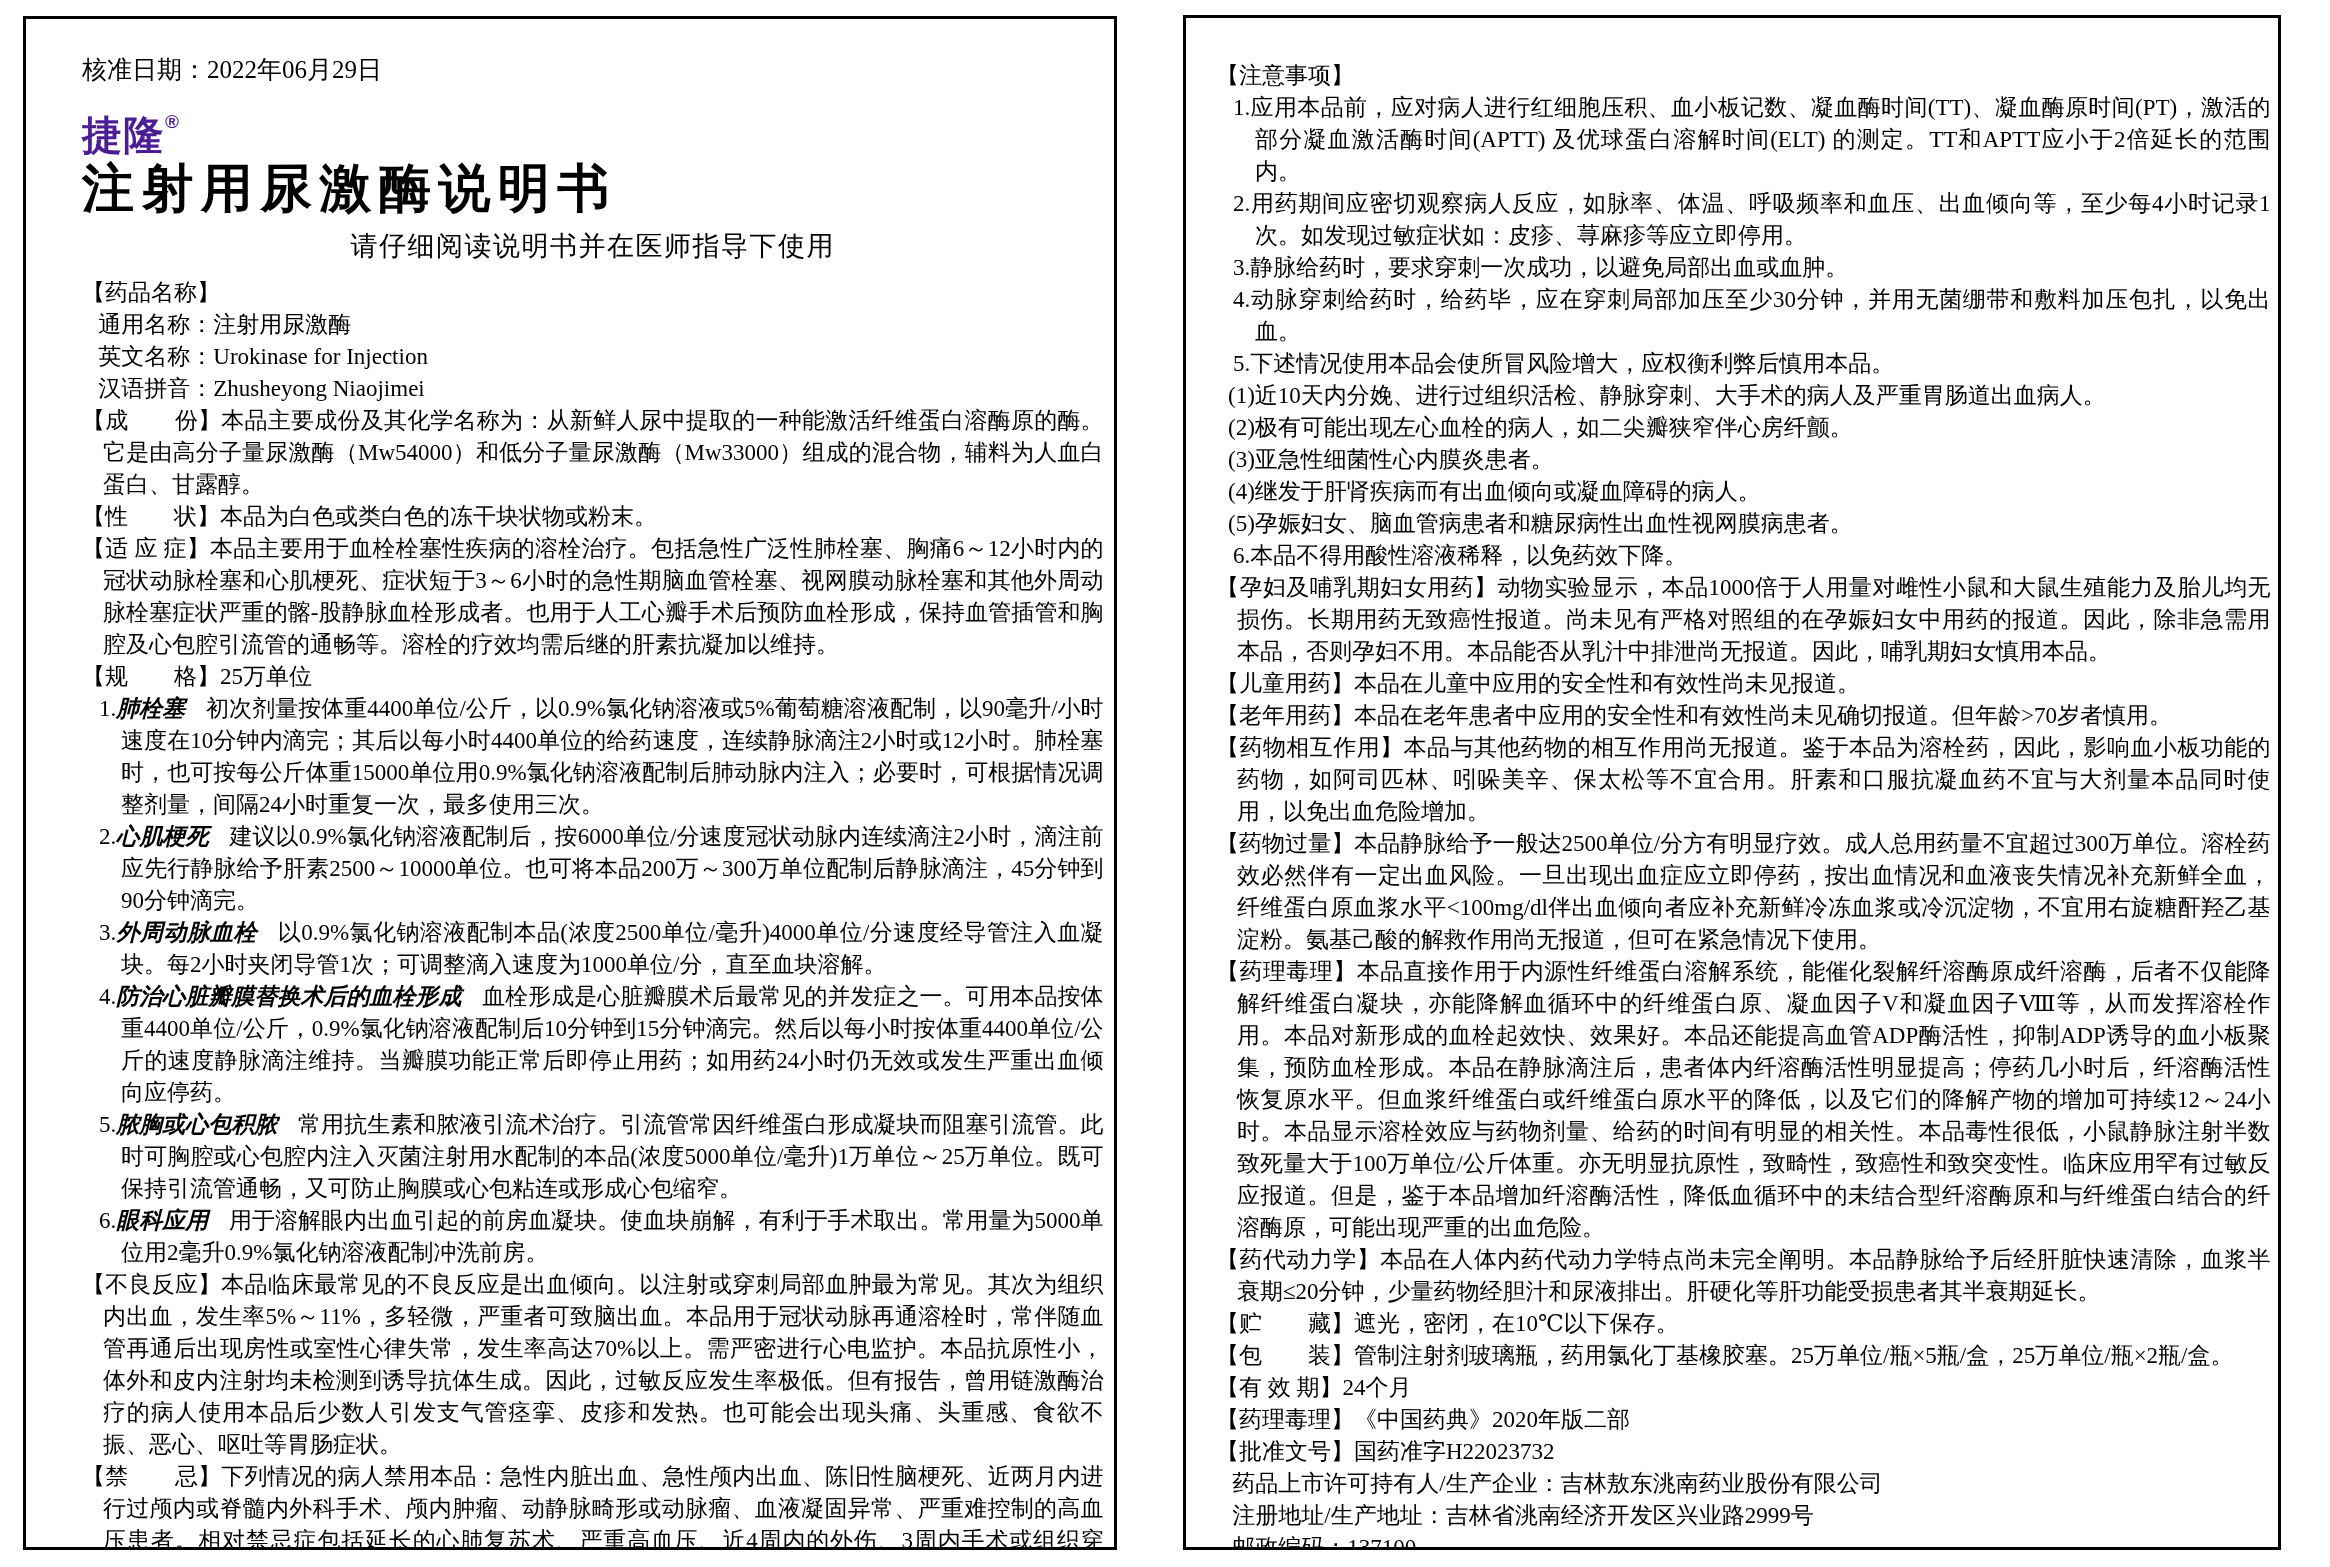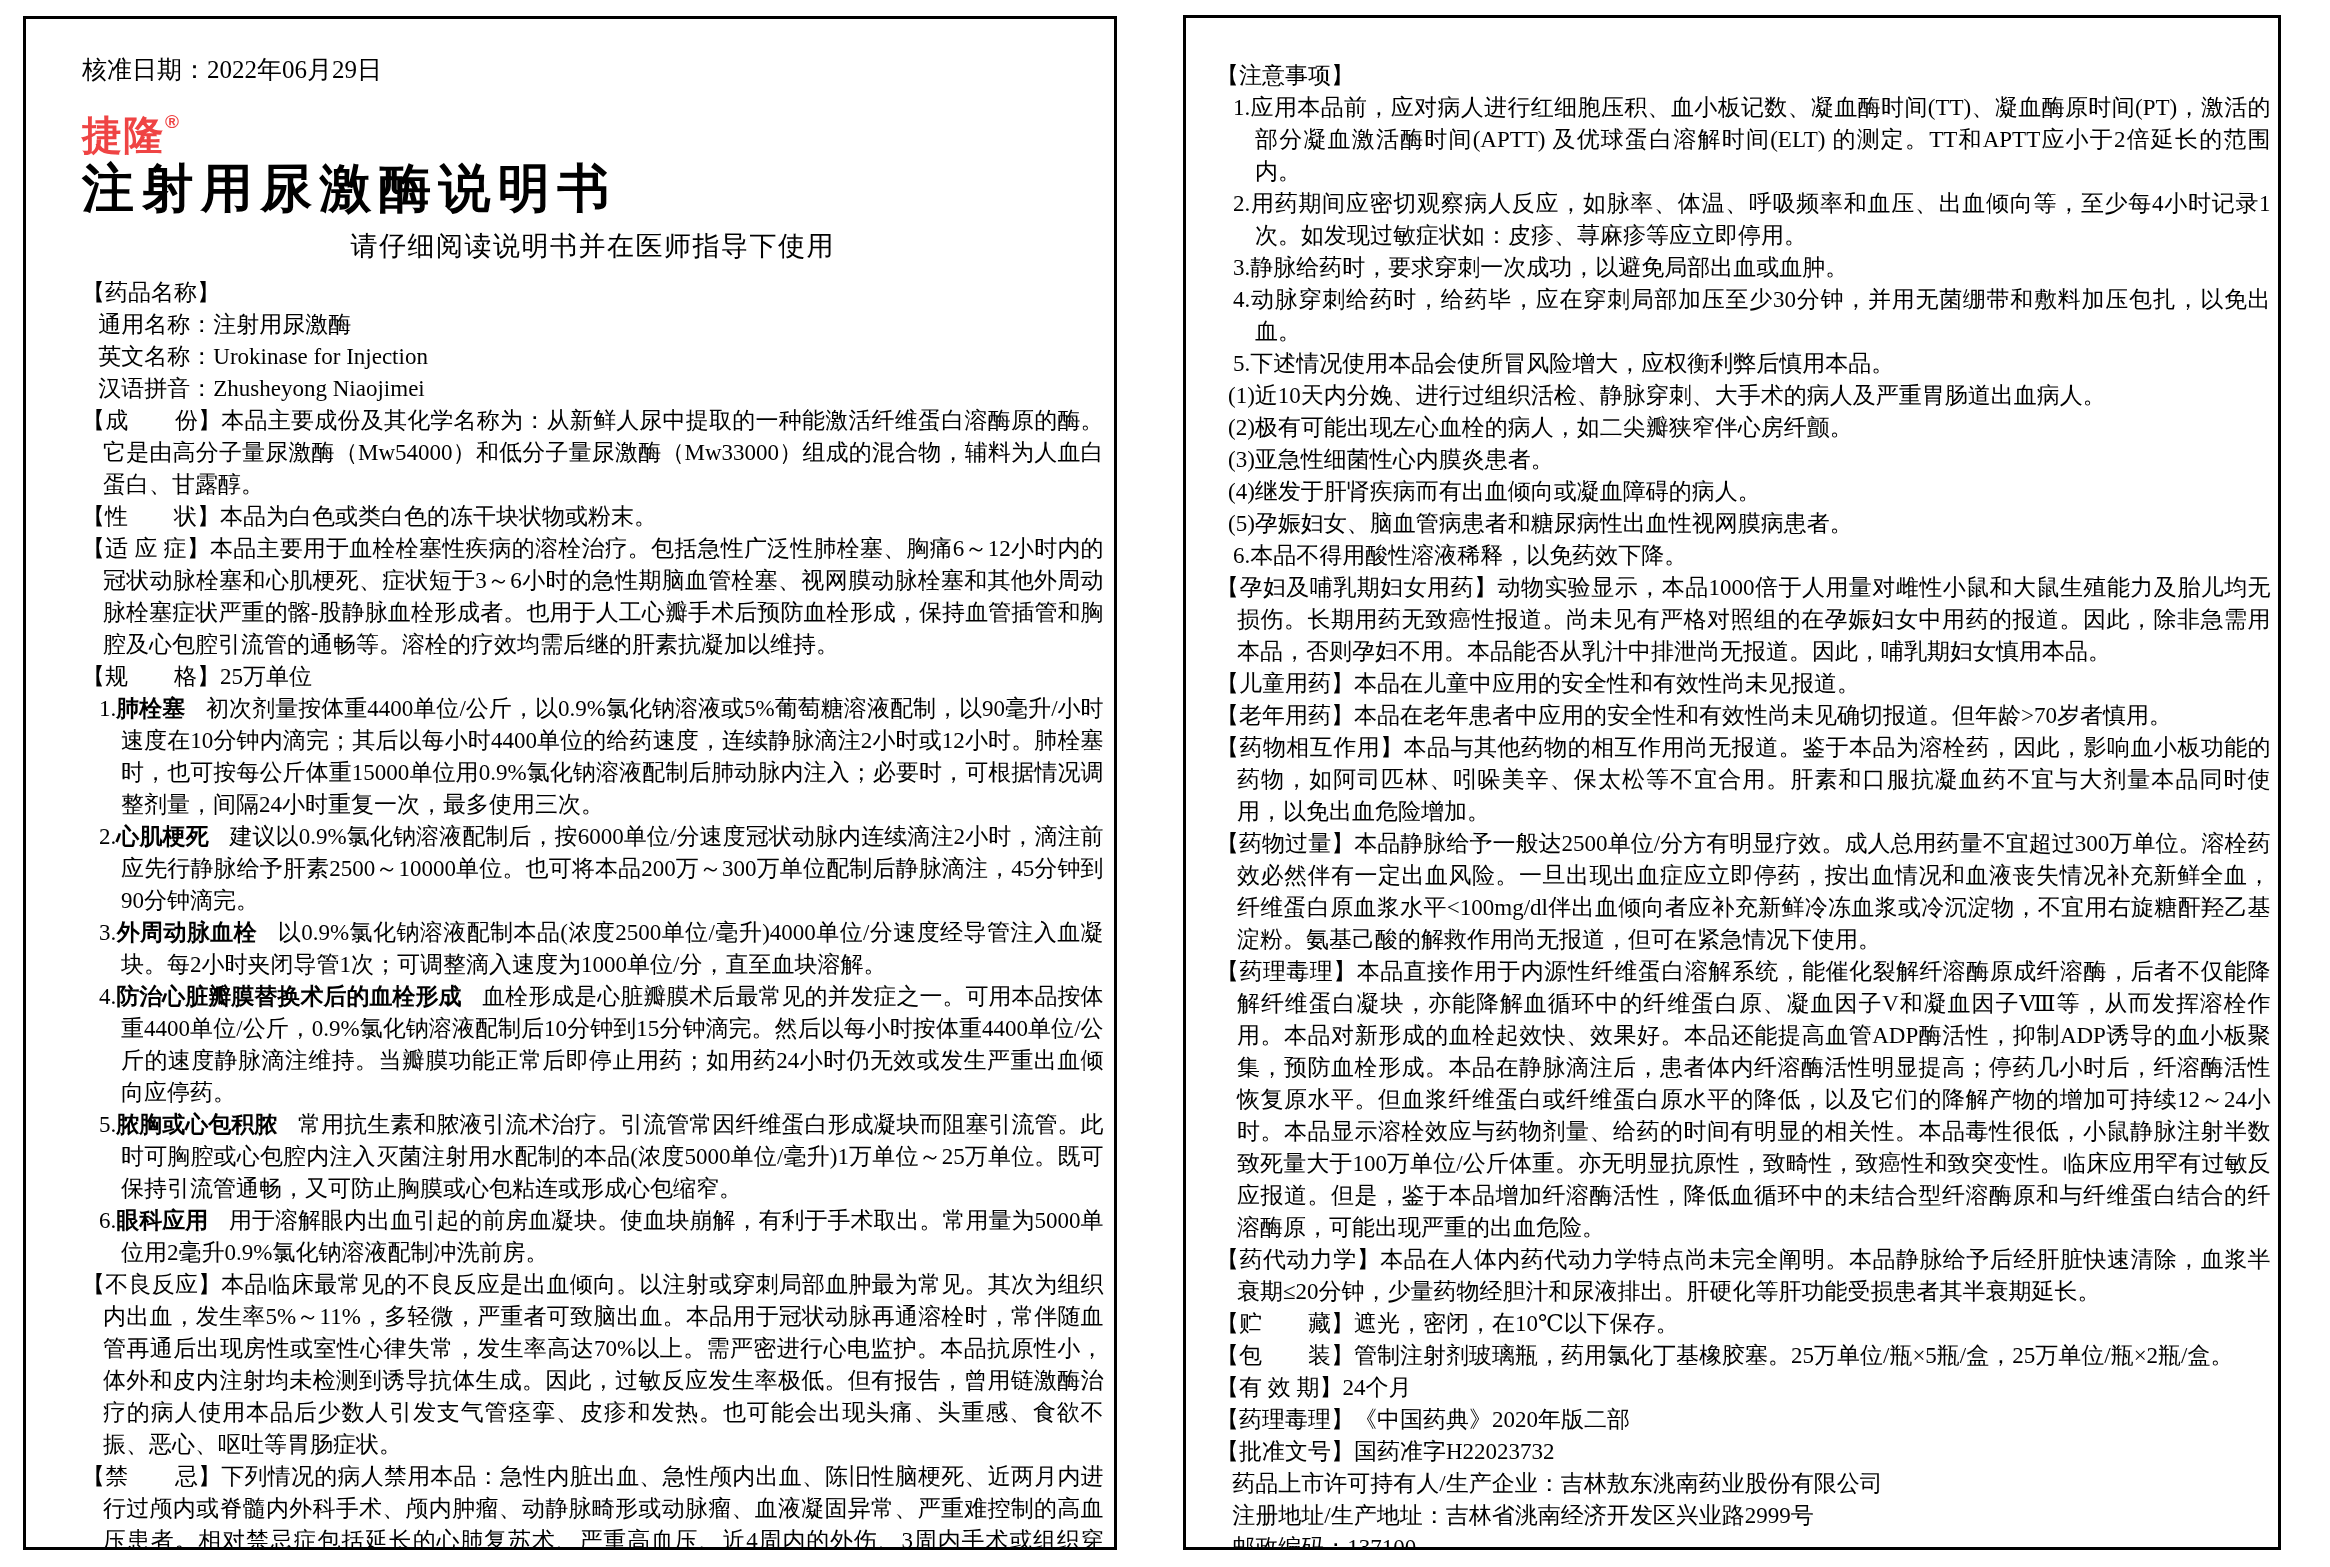--- a/index.html
+++ b/index.html
@@ -70,33 +70,33 @@
     letter-spacing: 1.5px;
     margin: 0 0 13.3px 0;
   }
   .body-text { display: block; }
   .para {
     font-size: 23px;
     line-height: 32px;
     margin: 0;
     text-align: justify;
   }
-  .para .head { font-weight: bold; }
+  .para .head { font-weight: bold; font-style: italic; }
   .para .head { margin-right: 0.9em; }
   .para.section { padding-left: 21px; text-indent: -21px; }
   .para.item    { padding-left: 39px; text-indent: -22px; }
   .para.sub     { padding-left: 39px; text-indent: -27px; }
   .para.line    { padding-left: 16.3px; text-indent: 0; }
 </style>
 </head>
 <body>
 
 <div class="page page-left">
   <p class="approval">核准日期：2022年06月29日</p>
-  <p class="brand" style="color: #ef4444;"><span>捷隆</span><sup>®</sup></p>
+  <p class="brand" style="color: #4c1d95;"><span>捷隆</span><sup>®</sup></p>
   <h1 class="doc-title">注射用尿激酶说明书</h1>
   <p class="doc-subtitle">请仔细阅读说明书并在医师指导下使用</p>
   <div class="body-text" id="left-body">
       <p class="para section"><span class="label">【药品名称】</span></p>
       <p class="para line"><span class="text">通用名称：注射用尿激酶</span></p>
       <p class="para line"><span class="text">英文名称：Urokinase for Injection</span></p>
       <p class="para line"><span class="text">汉语拼音：Zhusheyong Niaojimei</span></p>
       <p class="para section"><span class="label">【成　　份】</span><span class="text">本品主要成份及其化学名称为：从新鲜人尿中提取的一种能激活纤维蛋白溶酶原的酶。它是由高分子量尿激酶（Mw54000）和低分子量尿激酶（Mw33000）组成的混合物，辅料为人血白蛋白、甘露醇。</span></p>
       <p class="para section"><span class="label">【性　　状】</span><span class="text">本品为白色或类白色的冻干块状物或粉末。</span></p>
       <p class="para section"><span class="label">【适 应 症】</span><span class="text">本品主要用于血栓栓塞性疾病的溶栓治疗。包括急性广泛性肺栓塞、胸痛6～12小时内的冠状动脉栓塞和心肌梗死、症状短于3～6小时的急性期脑血管栓塞、视网膜动脉栓塞和其他外周动脉栓塞症状严重的髂-股静脉血栓形成者。也用于人工心瓣手术后预防血栓形成，保持血管插管和胸腔及心包腔引流管的通畅等。溶栓的疗效均需后继的肝素抗凝加以维持。</span></p>

